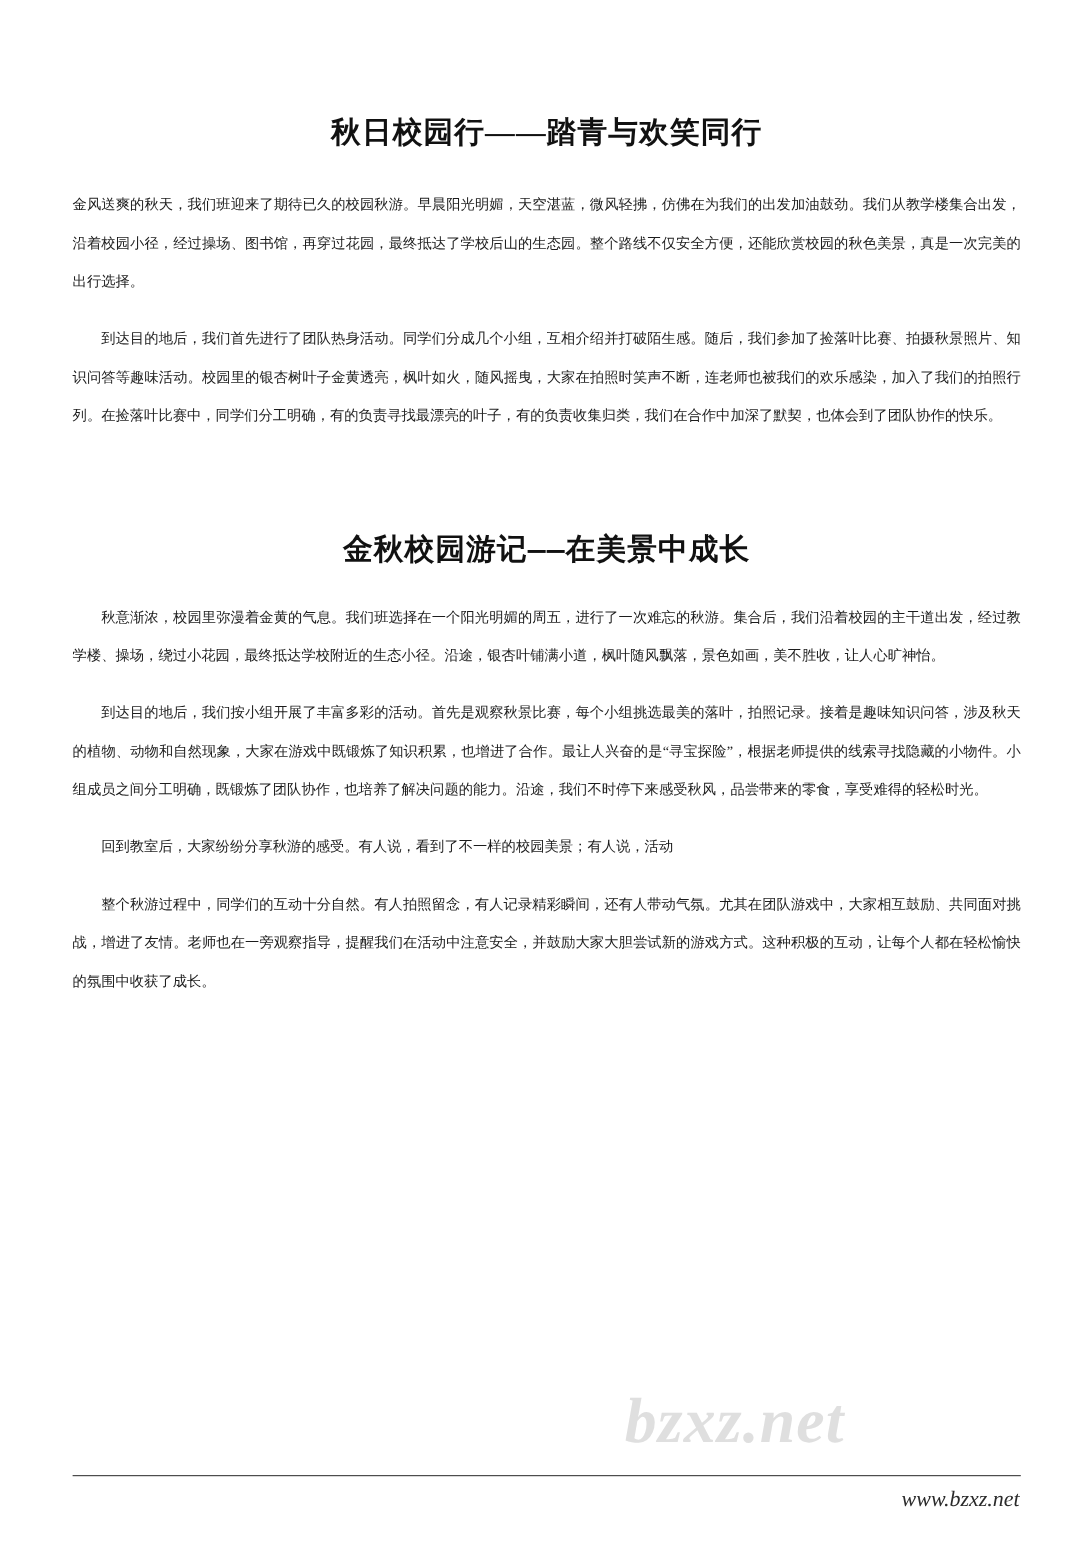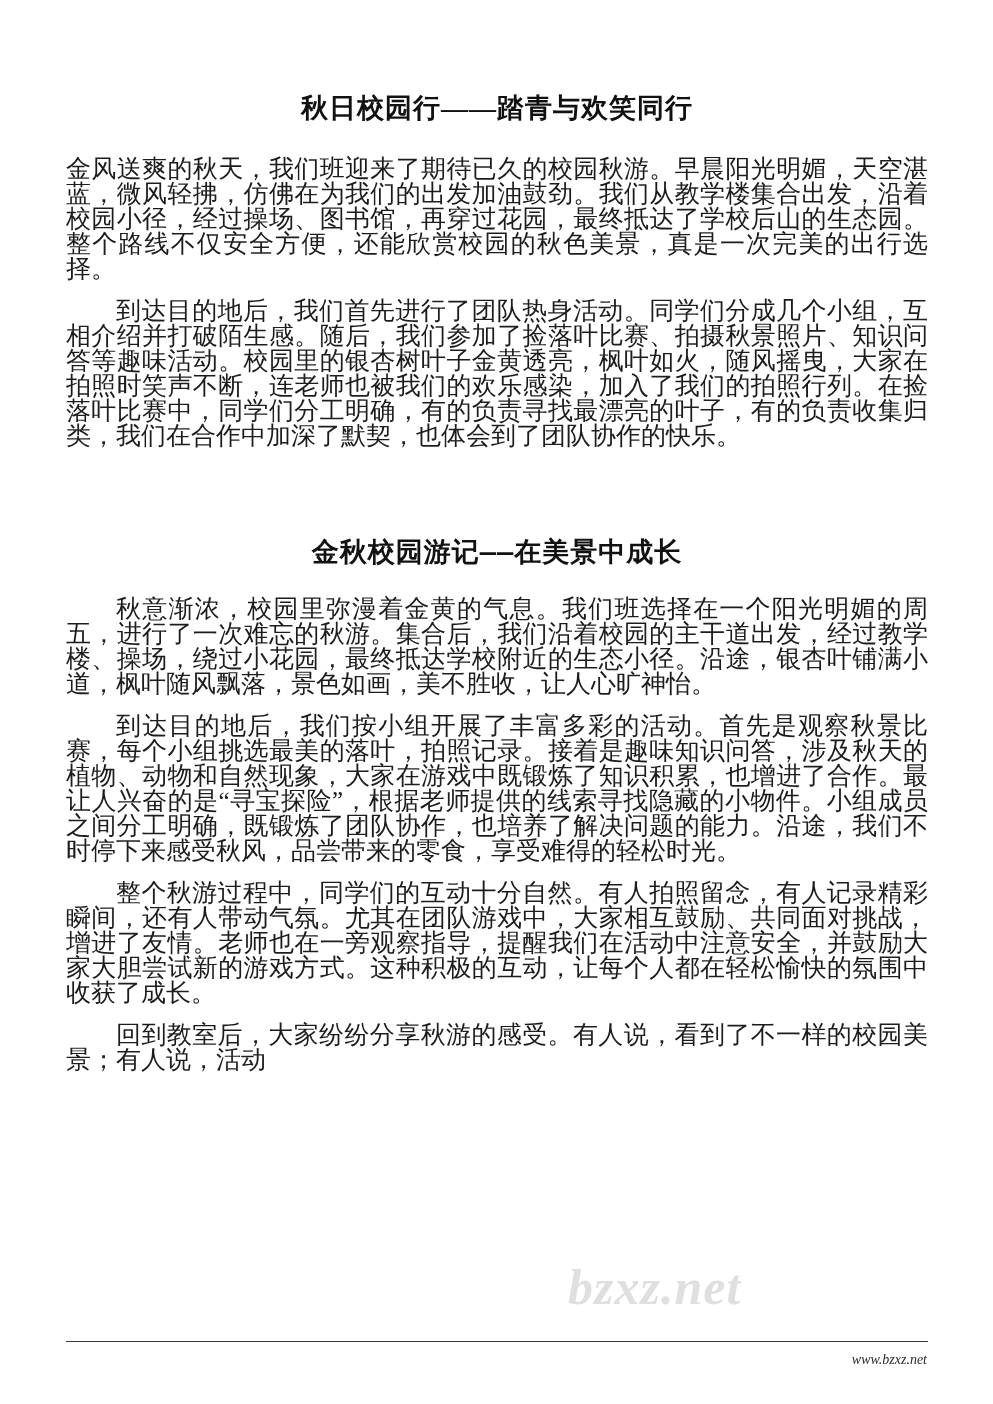--- a/index.html
+++ b/index.html
@@ -25,30 +25,29 @@
   }
   .doc-title {
     text-align: center;
     font-size: 27px;
     font-weight: bold;
     letter-spacing: 1px;
     margin: 0;
     color: #111;
   }
   .title-1 {
-    padding-top: 74px;
-    margin-top: 16px;
+    padding-top: 102px;
   }
   .title-2 {
     padding-top: 86px;
     font-family: Liberation Mono, monospace;
   }
   p.para {
-    font-size: 25px;
-    line-height: 25px;
+    font-size: 13px;
+    line-height: 35px;
     text-align: justify;
     text-justify: inter-ideograph;
     margin: 0;
     color: #1c1c1c;
   }
   .para.first {
     margin-top: 30px;
     text-indent: 0;
   }
   .para.indent {
@@ -56,42 +55,42 @@
     margin-top: 17px;
   }
   .section-2 .para.first {
     text-indent: 2em;
     margin-top: 26px;
   }
   .watermark {
     position: absolute;
     left: 568px;
     top: 1258px;
-    font-size: 50px;
+    font-size: 58px;
     font-weight: bold;
     font-style: italic;
     color: rgba(150,150,150,0.30);
     letter-spacing: 1px;
     font-family: "Liberation Serif", serif;
     white-space: nowrap;
     pointer-events: none;
   }
   .footer-rule {
     position: absolute;
     left: 66px;
     top: 1341px;
     width: 862px;
     height: 1px;
     background: #3a3a3a;
   }
   .footer-link {
     position: absolute;
     right: 66px;
     top: 1352px;
-    font-size: 14px;
+    font-size: 20px;
     font-style: italic;
     color: #2b2b2b;
     font-family: "Liberation Serif", serif;
   }
 </style>
 </head>
 <body>
 
 <div class="page">
   <div class="content">
@@ -99,22 +98,22 @@
     <div class="section-1">
       <h1 class="doc-title title-1">秋日校园行——踏青与欢笑同行</h1>
       <p class="para first">金风送爽的秋天，我们班迎来了期待已久的校园秋游。早晨阳光明媚，天空湛蓝，微风轻拂，仿佛在为我们的出发加油鼓劲。我们从教学楼集合出发，沿着校园小径，经过操场、图书馆，再穿过花园，最终抵达了学校后山的生态园。整个路线不仅安全方便，还能欣赏校园的秋色美景，真是一次完美的出行选择。</p>
       <p class="para indent">到达目的地后，我们首先进行了团队热身活动。同学们分成几个小组，互相介绍并打破陌生感。随后，我们参加了捡落叶比赛、拍摄秋景照片、知识问答等趣味活动。校园里的银杏树叶子金黄透亮，枫叶如火，随风摇曳，大家在拍照时笑声不断，连老师也被我们的欢乐感染，加入了我们的拍照行列。在捡落叶比赛中，同学们分工明确，有的负责寻找最漂亮的叶子，有的负责收集归类，我们在合作中加深了默契，也体会到了团队协作的快乐。</p>
     </div>
 
     <div class="section-2">
       <h1 class="doc-title title-2">金秋校园游记——在美景中成长</h1>
       <p class="para first">秋意渐浓，校园里弥漫着金黄的气息。我们班选择在一个阳光明媚的周五，进行了一次难忘的秋游。集合后，我们沿着校园的主干道出发，经过教学楼、操场，绕过小花园，最终抵达学校附近的生态小径。沿途，银杏叶铺满小道，枫叶随风飘落，景色如画，美不胜收，让人心旷神怡。</p>
       <p class="para indent">到达目的地后，我们按小组开展了丰富多彩的活动。首先是观察秋景比赛，每个小组挑选最美的落叶，拍照记录。接着是趣味知识问答，涉及秋天的植物、动物和自然现象，大家在游戏中既锻炼了知识积累，也增进了合作。最让人兴奋的是“寻宝探险”，根据老师提供的线索寻找隐藏的小物件。小组成员之间分工明确，既锻炼了团队协作，也培养了解决问题的能力。沿途，我们不时停下来感受秋风，品尝带来的零食，享受难得的轻松时光。</p>
+      <p class="para indent">回到教室后，大家纷纷分享秋游的感受。有人说，看到了不一样的校园美景；有人说，活动</p>
       <p class="para indent">整个秋游过程中，同学们的互动十分自然。有人拍照留念，有人记录精彩瞬间，还有人带动气氛。尤其在团队游戏中，大家相互鼓励、共同面对挑战，增进了友情。老师也在一旁观察指导，提醒我们在活动中注意安全，并鼓励大家大胆尝试新的游戏方式。这种积极的互动，让每个人都在轻松愉快的氛围中收获了成长。</p>
-      <p class="para indent">回到教室后，大家纷纷分享秋游的感受。有人说，看到了不一样的校园美景；有人说，活动</p>
     </div>
 
   </div>
 
   <div class="watermark">bzxz.net</div>
   <div class="footer-rule"></div>
   <div class="footer-link">www.bzxz.net</div>
 </div>
 
 </body></html>

